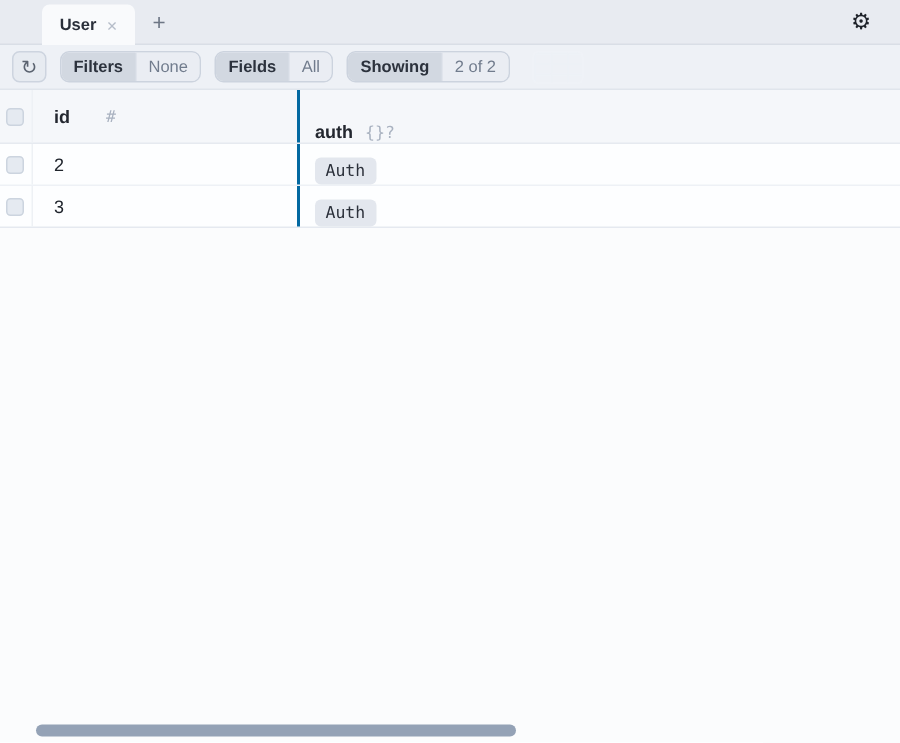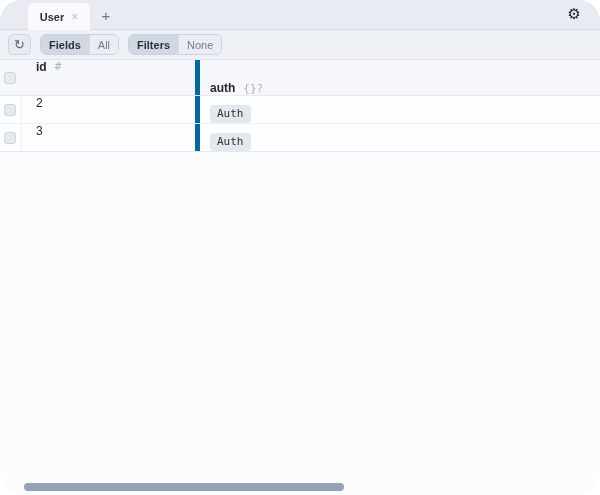--- a/index.html
+++ b/index.html
@@ -1,21 +1,20 @@
 <!DOCTYPE html>
 <html><head>
 <meta charset="utf-8">
 <style>
   * { margin:0; padding:0; box-sizing:border-box; }
   html,body { background:#ffffff; }
   #app {
     position:relative; width:600px; height:495px; overflow:hidden;
     background:#fbfcfd;
     font-family:"Liberation Sans", sans-serif;
-    border-radius:21px;
     -webkit-font-smoothing:antialiased;
   }
 
   
   .tabbar {
     position:absolute; top:0; left:0; width:600px; height:30px;
     background:#e8ebf1; border-bottom:1px solid #d9dee6;
   }
   .tab {
     position:absolute; left:28px; top:3px; width:62px; height:27px;
@@ -78,22 +77,22 @@
   
   .grid { position:absolute; top:60px; left:0; width:600px; }
   .trow { display:flex; width:600px; background:#fdfeff; border-bottom:1px solid #eef1f6; height:28px; }
   .trow.header { height:36px; background:#f5f7fa; border-bottom:1px solid #e6eaf0; }
   .trow.last { border-bottom:1px solid #e5e9f0; }
   .c-check {
     width:22px; flex:0 0 22px; border-right:1px solid #eef1f5;
     display:flex; align-items:center;
   }
   .c-id {
-    width:178px; flex:0 0 178px; border-right:5px solid #0369a1;
-    display:flex; align-items:flex-start; padding-left:14px; gap:8px;
+    width:178px; flex:0 0 178px; border-right:2px solid #0369a1;
+    display:flex; align-items:center; padding-left:14px; gap:24px;
   }
   .c-auth { flex:1; display:flex; align-items:flex-end; padding-left:10px; gap:8px; }
   .checkbox {
     width:12px; height:12px; margin-left:4px; border-radius:3px;
     background:#e5eaf1; border:1px solid #ccd4df; cursor:pointer;
   }
   .col-name { font-size:12px; font-weight:bold; color:#23272f; }
   .type-icon { font-family:"DejaVu Sans Mono", monospace; font-size:11px; color:#a9b2c0; }
   .cell-text { font-size:12px; color:#20252d; font-family:"Liberation Sans", sans-serif; }
   .badge {
@@ -125,29 +124,33 @@
       <span>⚙</span>
     </div>
   </div>
 
   <div class="toolbar">
     <div class="refresh-btn">
       <span>↻</span>
     </div>
 
     <div class="seg">
+      <span class="k">Filters</span>
+      <span class="v">None</span>
+    </div>
+
+    <div class="seg">
       <span class="k">Fields</span>
       <span class="v">All</span>
     </div>
 
     <div class="seg">
-      <span class="k">Filters</span>
-      <span class="v">None</span>
+      <span class="k">Showing</span>
+      <span class="v">2 of 2</span>
     </div>
-
 
 
     <div class="ghost-grid"></div>
   </div>
 
   <div class="grid">
 
     <div class="trow header">
       <div class="c-check">
         <span class="checkbox"></span>

